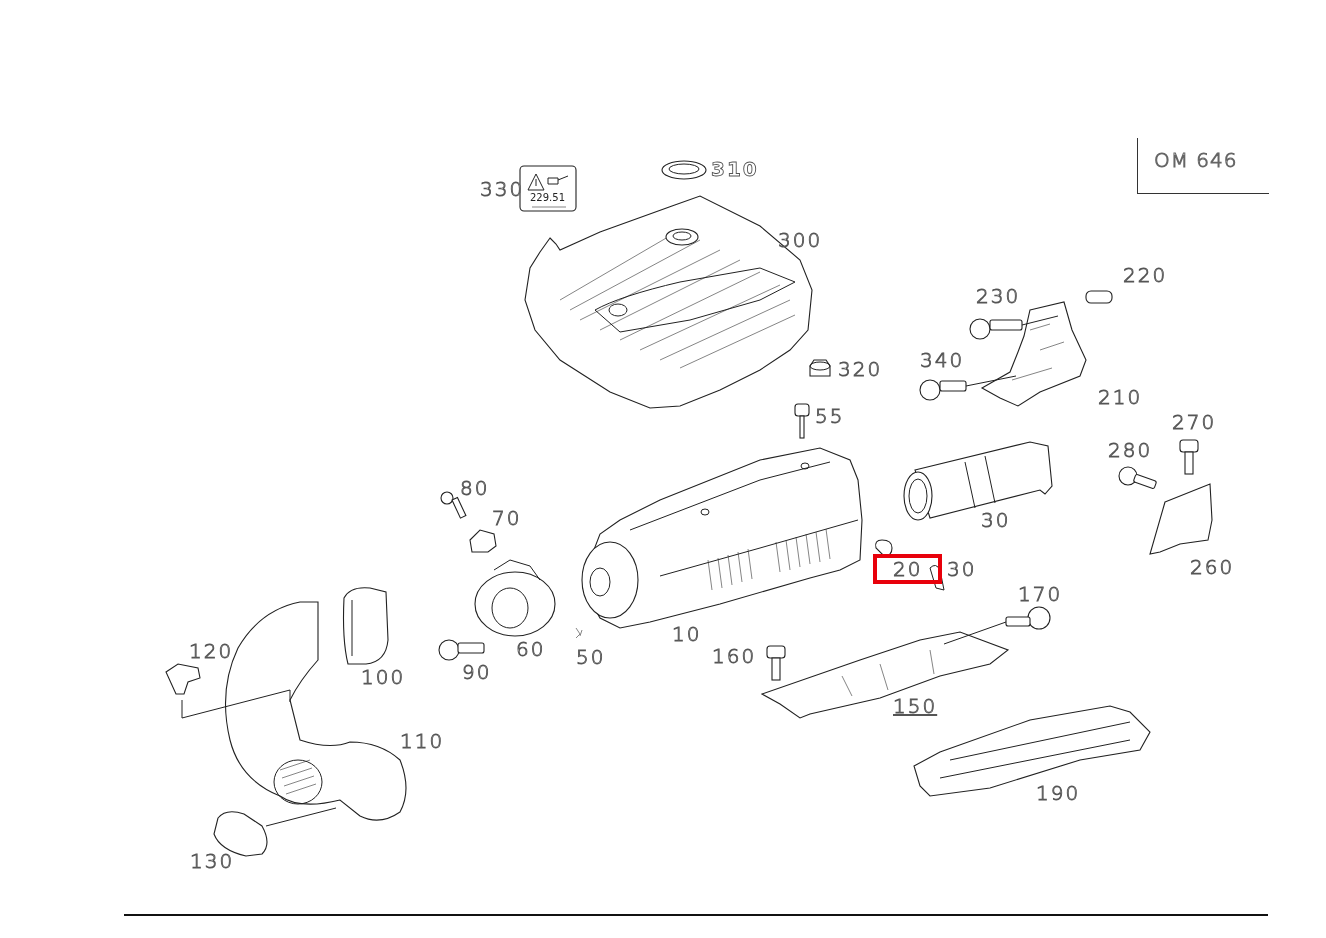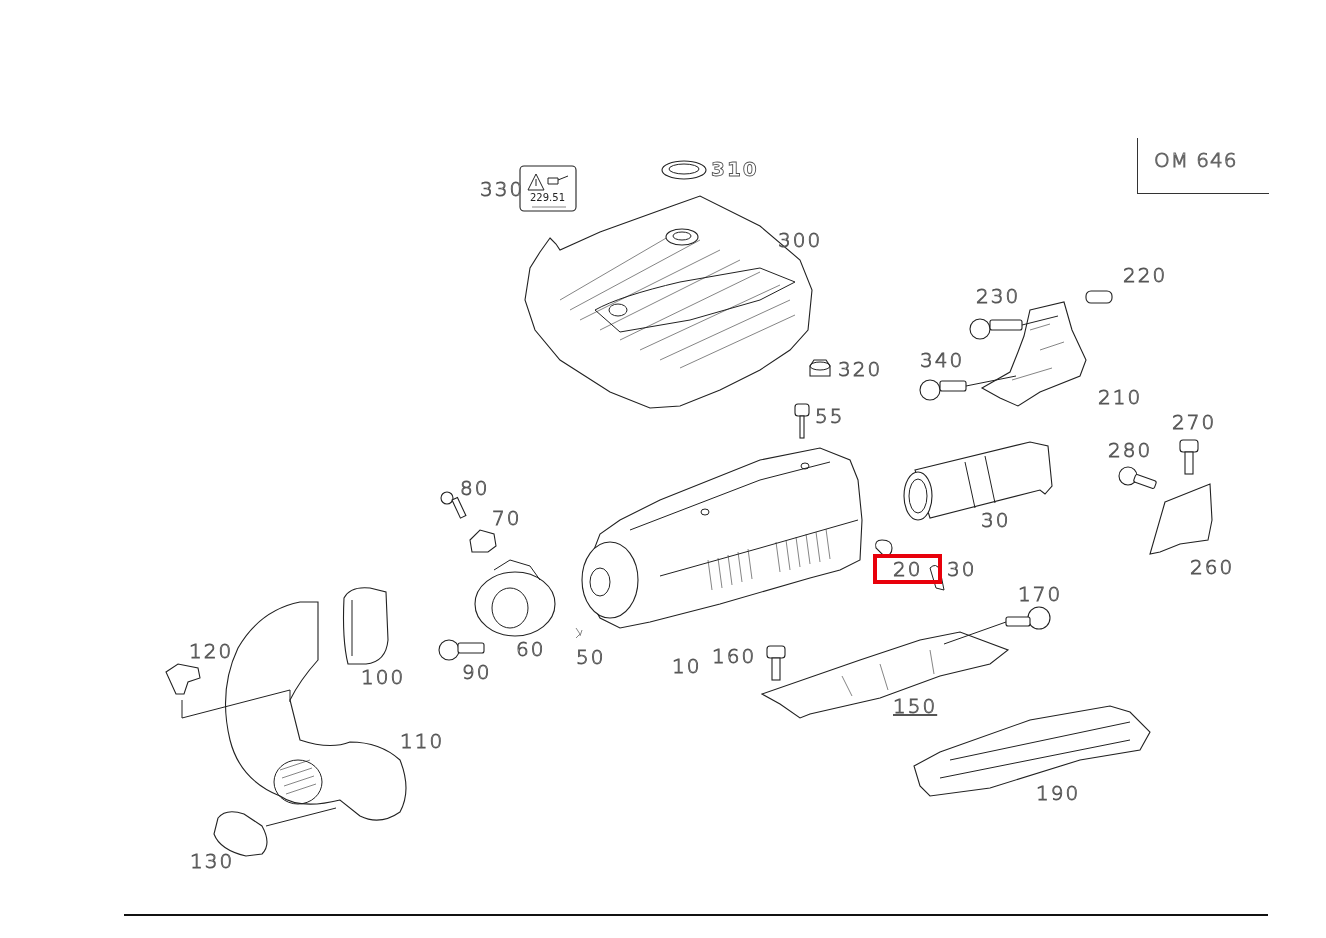--- a/index.html
+++ b/index.html
@@ -186,21 +186,21 @@
     <span class="callout" style="left: 815px; top: 405px;">55</span>
     <span class="callout" style="left: 1172px; top: 411px;">270</span>
     <span class="callout" style="left: 1108px; top: 439px;">280</span>
     <span class="callout" style="left: 460px; top: 477px;">80</span>
     <span class="callout" style="left: 492px; top: 507px;">70</span>
     <span class="callout" style="left: 981px; top: 509px;">30</span>
     <span class="callout" style="left: 1190px; top: 544px; margin-top: 12px;">260</span>
     <span class="callout hl" style="left: 877px; top: 558px; outline-color: rgb(232, 0, 11);">20</span>
     <span class="callout" style="left: 947px; top: 558px;">30</span>
     <span class="callout" style="left: 1018px; top: 583px;">170</span>
-    <span class="callout" style="left: 672px; top: 655px;">10</span>
+    <span class="callout" style="left: 672px; top: 623px;">10</span>
     <span class="callout" style="left: 516px; top: 638px;">60</span>
     <span class="callout" style="left: 576px; top: 646px;">50</span>
     <span class="callout" style="left: 712px; top: 645px;">160</span>
     <span class="callout" style="left: 165px; top: 640px; margin-left: 24px;">120</span>
     <span class="callout" style="left: 462px; top: 661px;">90</span>
     <span class="callout" style="left: 361px; top: 666px;">100</span>
     <span class="callout" style="left: 893px; top: 695px; text-decoration: underline;">150</span>
     <span class="callout" style="left: 384px; top: 730px; margin-left: 16px;">110</span>
     <span class="callout" style="left: 1036px; top: 782px;">190</span>
     <span class="callout" style="left: 190px; top: 850px;">130</span>

